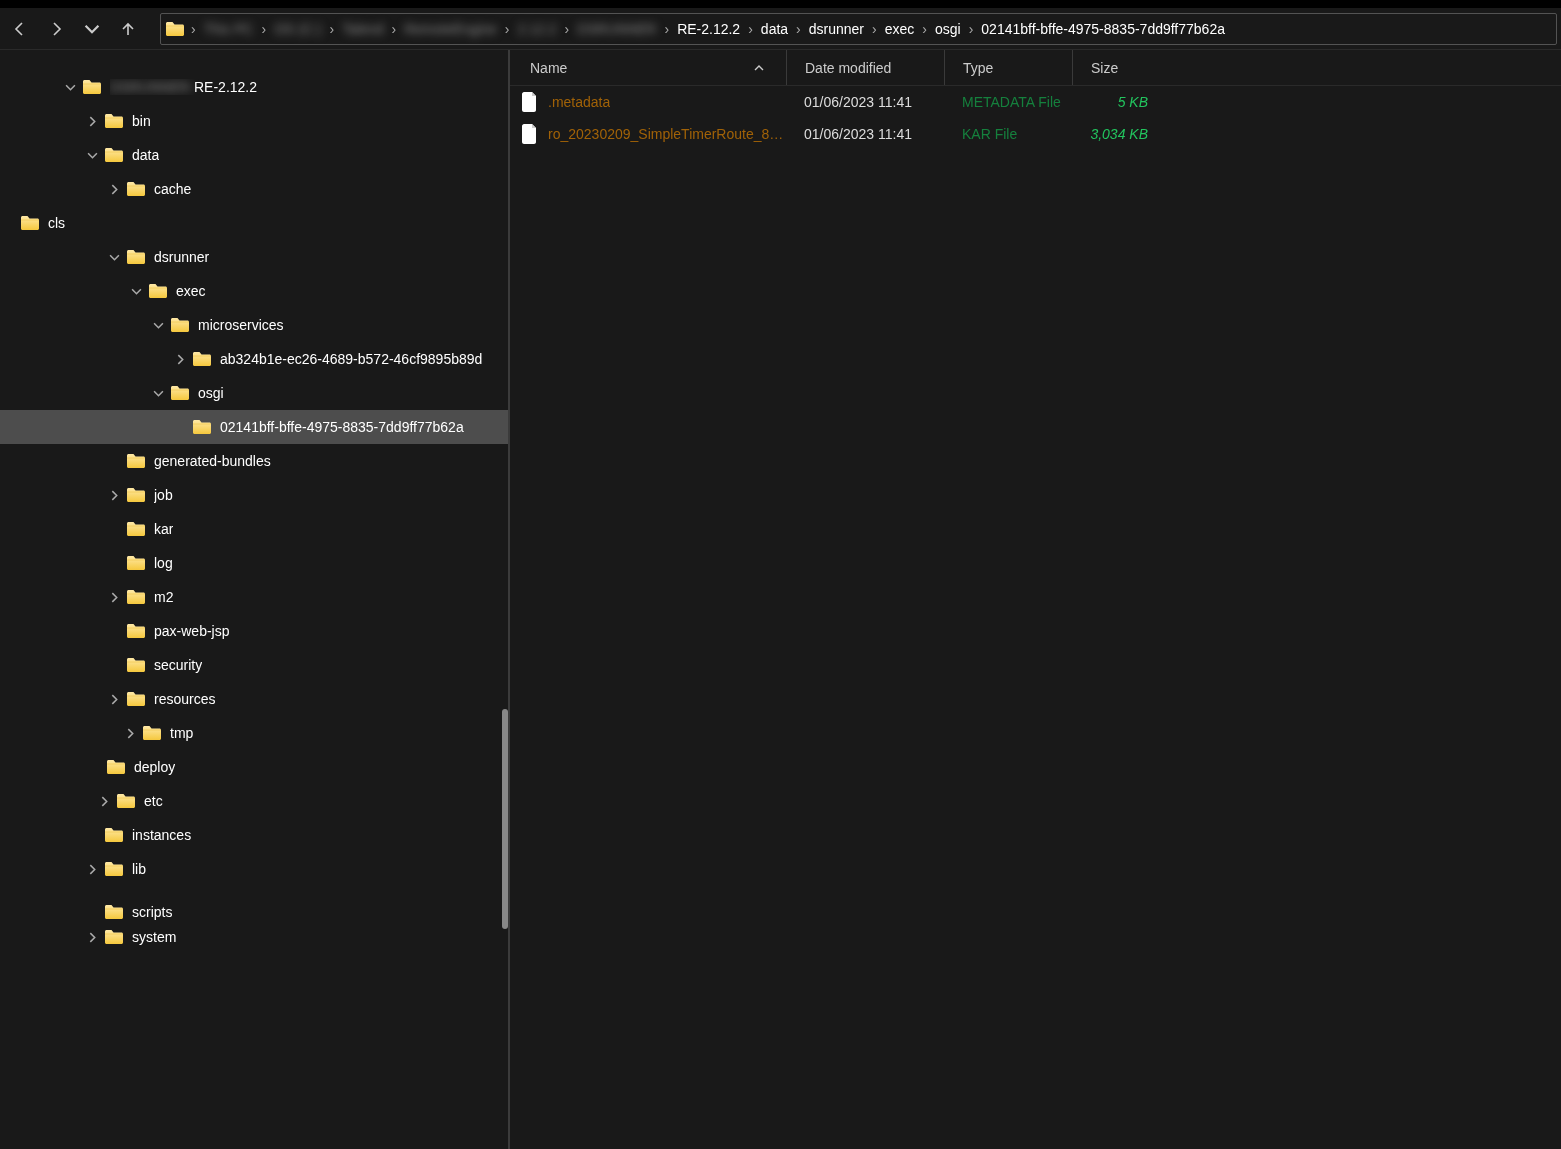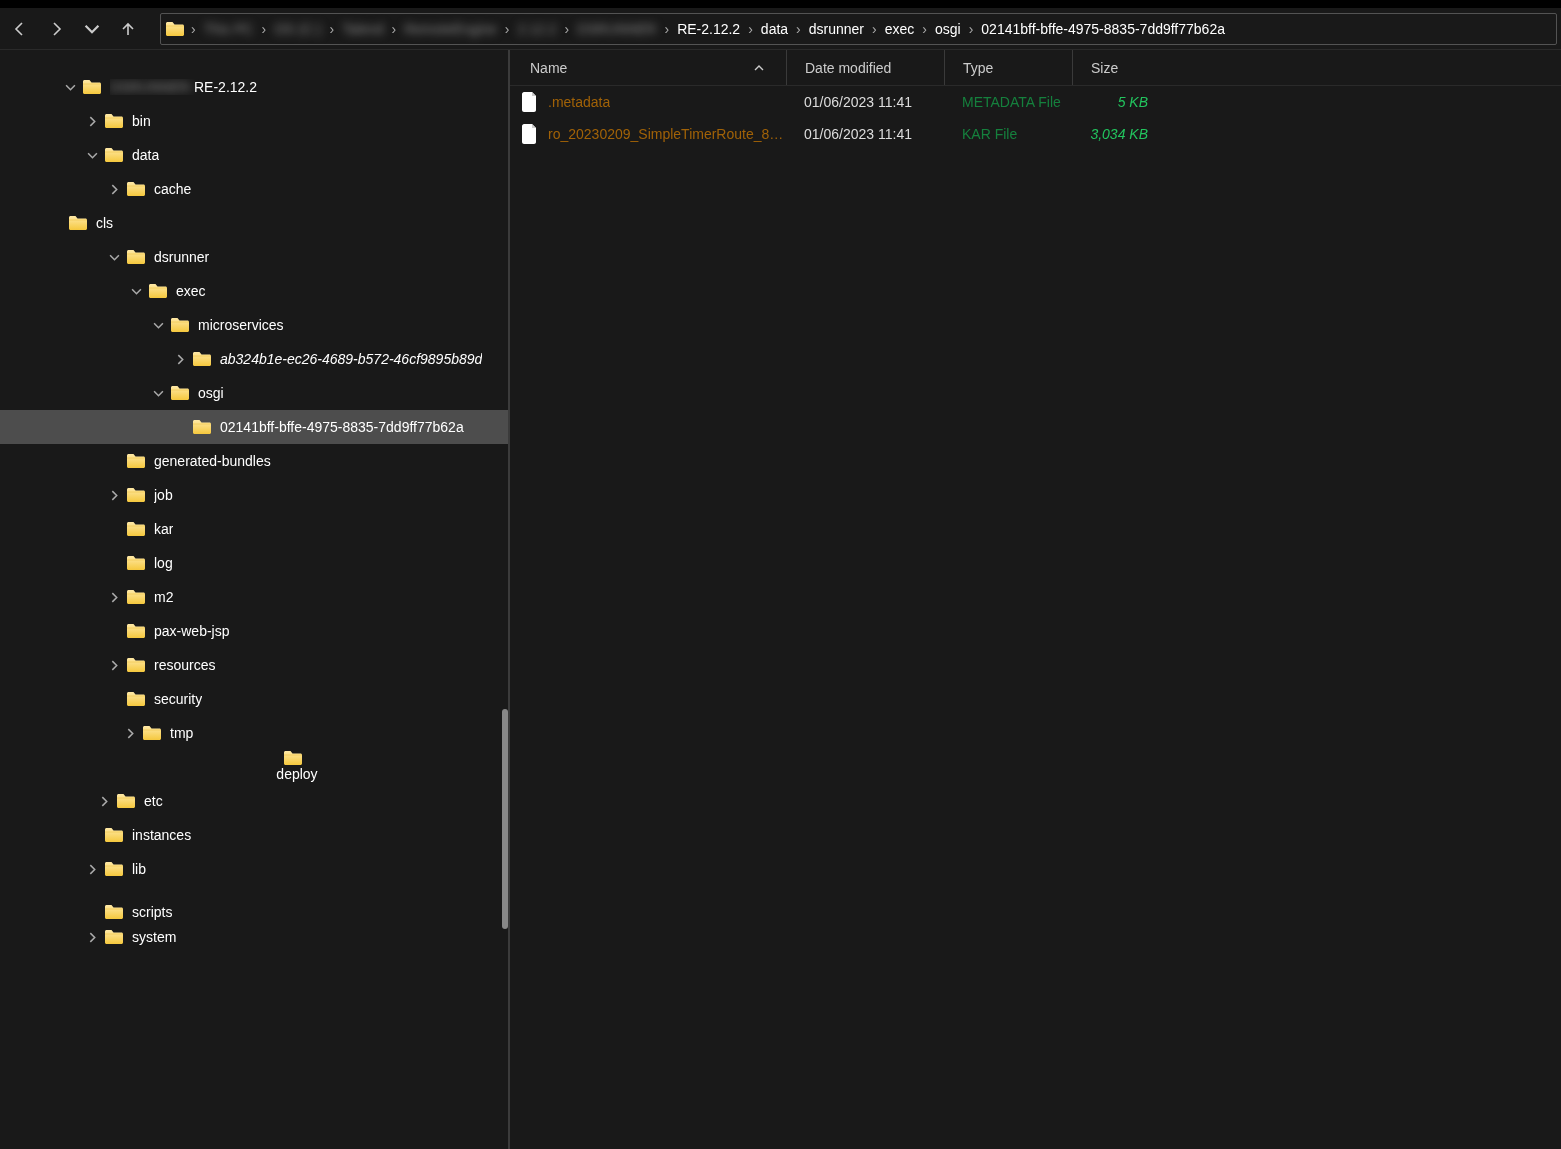--- a/index.html
+++ b/index.html
@@ -149,21 +149,21 @@
           <span class="tree-chevron">
             <svg>
               <use href="#chev-right"></use>
             </svg>
           </span>
           <svg class="folder-ico">
             <use href="#folder"></use>
           </svg>
           <span class="tree-label">cache</span>
         </div>
-        <div class="tree-row" style=" margin-left: 48px;">
+        <div class="tree-row" style="">
           <span class="tree-spacer"></span>
           <svg class="folder-ico">
             <use href="#folder"></use>
           </svg>
           <span class="tree-label">cls</span>
         </div>
         <div class="tree-row" style="padding-left: 106px;">
           <span class="tree-chevron">
             <svg>
               <use href="#chev-down"></use>
@@ -189,21 +189,21 @@
           <span class="tree-chevron">
             <svg>
               <use href="#chev-down"></use>
             </svg>
           </span>
           <svg class="folder-ico">
             <use href="#folder"></use>
           </svg>
           <span class="tree-label">microservices</span>
         </div>
-        <div class="tree-row" style="padding-left: 172px; font-style: italic;">
+        <div class="tree-row" style="padding-left: 172px;">
           <span class="tree-chevron">
             <svg>
               <use href="#chev-right"></use>
             </svg>
           </span>
           <svg class="folder-ico">
             <use href="#folder"></use>
           </svg>
           <span class="tree-label">ab324b1e-ec26-4689-b572-46cf9895b89d</span>
         </div>
@@ -269,49 +269,49 @@
           <span class="tree-label">m2</span>
         </div>
         <div class="tree-row" style="padding-left: 106px;">
           <span class="tree-spacer"></span>
           <svg class="folder-ico">
             <use href="#folder"></use>
           </svg>
           <span class="tree-label">pax-web-jsp</span>
         </div>
         <div class="tree-row" style="padding-left: 106px;">
+          <span class="tree-spacer"></span>
+          <svg class="folder-ico">
+            <use href="#folder"></use>
+          </svg>
+          <span class="tree-label">security</span>
+        </div>
+        <div class="tree-row" style="padding-left: 106px;">
           <span class="tree-chevron">
             <svg>
               <use href="#chev-right"></use>
             </svg>
           </span>
           <svg class="folder-ico">
             <use href="#folder"></use>
           </svg>
           <span class="tree-label">resources</span>
         </div>
-        <div class="tree-row" style="padding-left: 106px;">
-          <span class="tree-spacer"></span>
-          <svg class="folder-ico">
-            <use href="#folder"></use>
-          </svg>
-          <span class="tree-label">security</span>
-        </div>
         <div class="tree-row" style="padding-left: 106px; margin-left: 16px;">
           <span class="tree-chevron">
             <svg>
               <use href="#chev-right"></use>
             </svg>
           </span>
           <svg class="folder-ico">
             <use href="#folder"></use>
           </svg>
           <span class="tree-label">tmp</span>
         </div>
-        <div class="tree-row" style="padding-left: 86px; flex-direction: column;">
+        <div class="tree-row" style="padding-left: 86px;">
           <span class="tree-spacer"></span>
           <svg class="folder-ico">
             <use href="#folder"></use>
           </svg>
           <span class="tree-label">deploy</span>
         </div>
         <div class="tree-row" style="padding-left: 84px; margin-left: 12px;">
           <span class="tree-chevron">
             <svg>
               <use href="#chev-right"></use>

